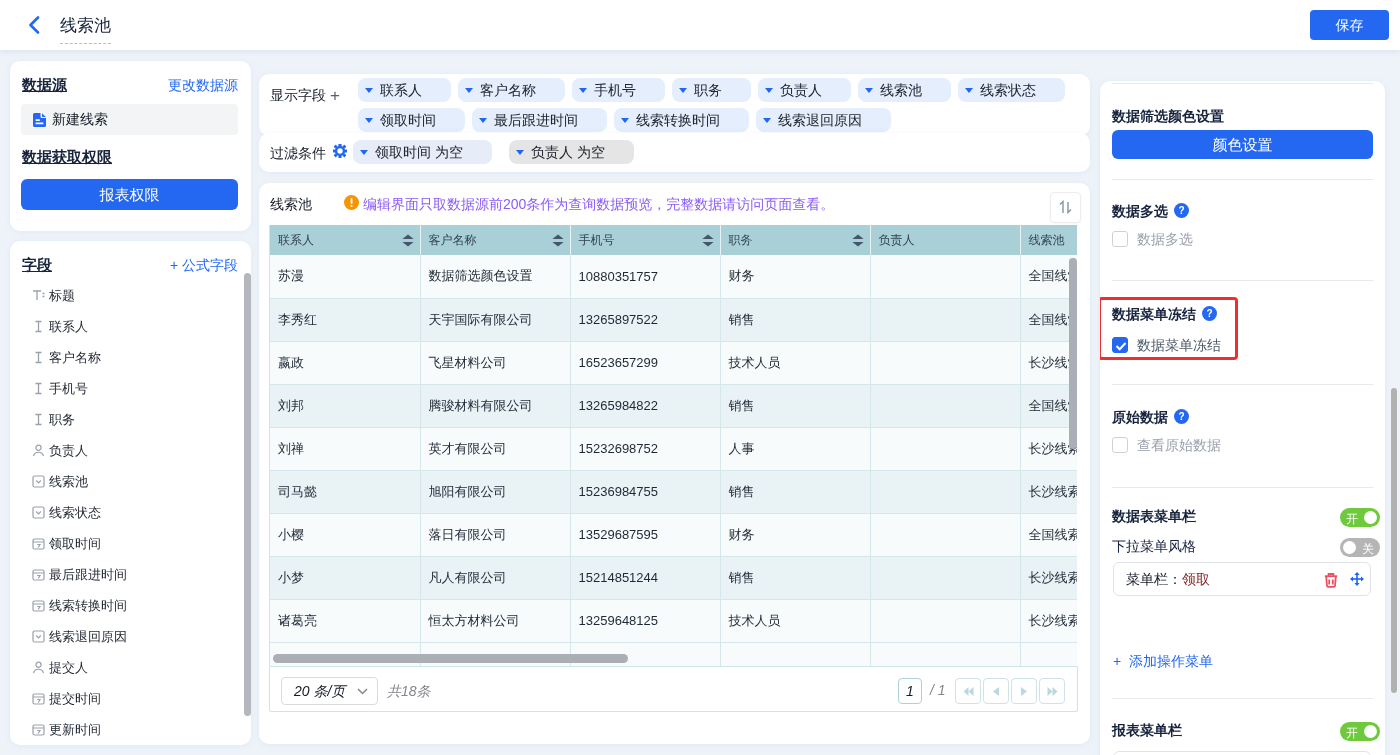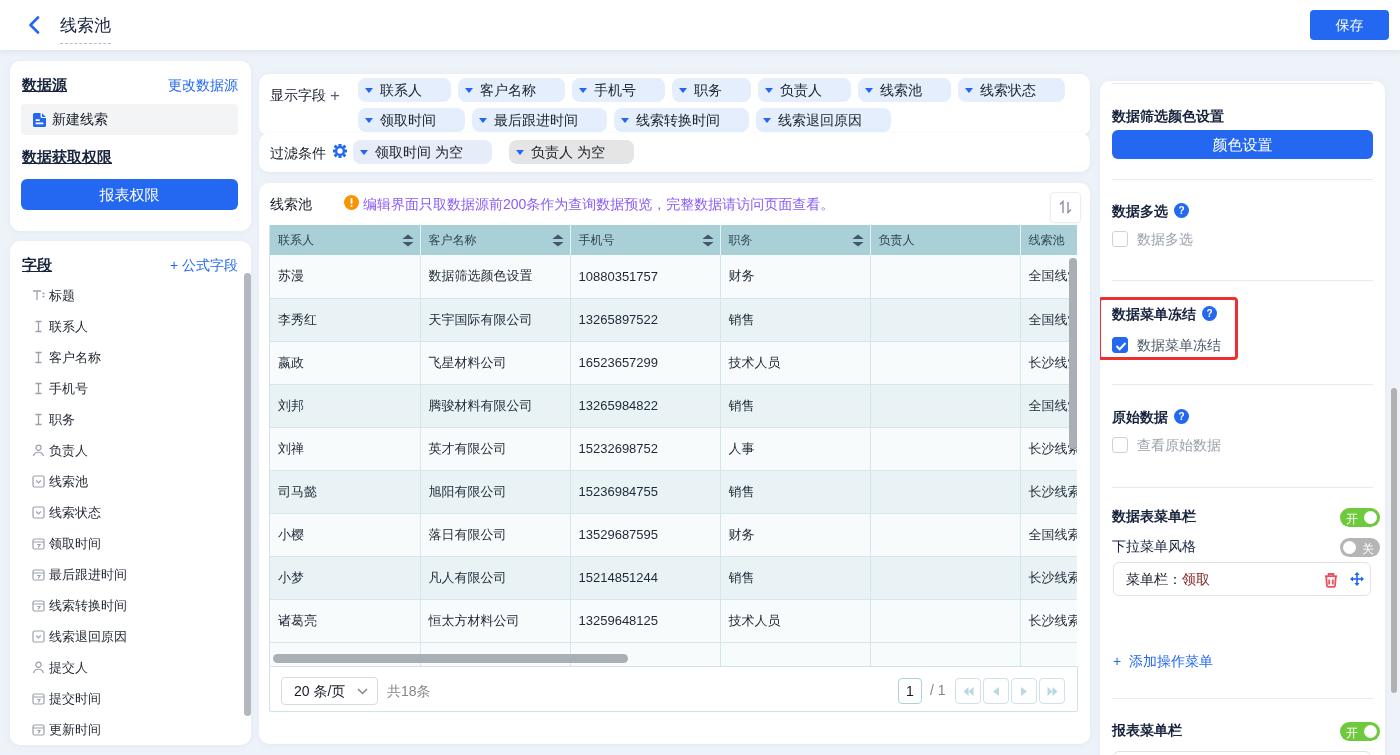--- a/index.html
+++ b/index.html
@@ -32,21 +32,21 @@
 .twrap { position:absolute; left:10px; top:42px; width:808px; height:441px; overflow:hidden; border-left:1px solid #cfe3e9; }
 .tfoot { position:absolute; left:10px; top:483px; width:809px; height:46px; border:1px solid #cfe3e9; border-radius:0 0 2px 2px; }
 table.grid { border-collapse:collapse; table-layout:fixed; width:900px; }
 .grid th { background:#a9d0d7; height:30px; font-size:12px; font-weight:normal; color:#33444f; text-align:left; padding:0 8px; border-right:1px solid #e7f3f5; position:relative; }
 .grid td { height:43px; font-size:13px; color:#1f2835; padding:0 8px; border-right:1px solid #d5e7eb; border-bottom:1px solid #d5e7eb; background:#f7fbfc; }
 .grid tr.alt td { background:#e9f3f6; }
 .sorticon { position:absolute; right:6px; top:9px; }
 .hthumb { position:absolute; left:14px; top:471px; width:355px; height:9px; background:#aaaeb5; border-radius:4.5px; }
 .vthumb2 { position:absolute; left:810px; top:75px; width:7.5px; height:191px; background:#aaaeb5; border-radius:3.75px; }
 
-.pgrow { position:absolute; left:0; top:494px; width:831px; height:39px; font-size:14px; color:#84868c; }
+.pgrow { position:absolute; left:0; top:494px; width:831px; height:39px; font-size:14px; color:#84868c;font-style:italic; }
 .psel { position:absolute; left:22px; top:0px; width:97px; height:28px; border:1px solid #d9dbde; border-radius:4px; color:#151b26; line-height:26px; padding-left:12px; }
 .psel svg { position:absolute; right:9px; top:10px; }
 .ptotal { position:absolute; left:128px; top:6px; }
 .pnum { position:absolute; left:639px; top:1px; width:24px; height:26px; border:1px solid #abd2dc; border-radius:4px; color:#151b26; text-align:center; line-height:24px; }
 .pslash { position:absolute; left:671px; top:5px; color:#84868c; }
 .pbtn { position:absolute; top:1px; width:26px; height:26px; border:1px solid #cfe2e8; border-radius:4px; text-align:center; }
 .pbtn svg { margin-top:7px; }
 
 .rp { left:1100px; top:57px; width:285px; height:691px; overflow:hidden;margin-top:24px; }
 .rp .divider { position:absolute; left:12px; width:261px; height:1px; background:#e8eaed; }

